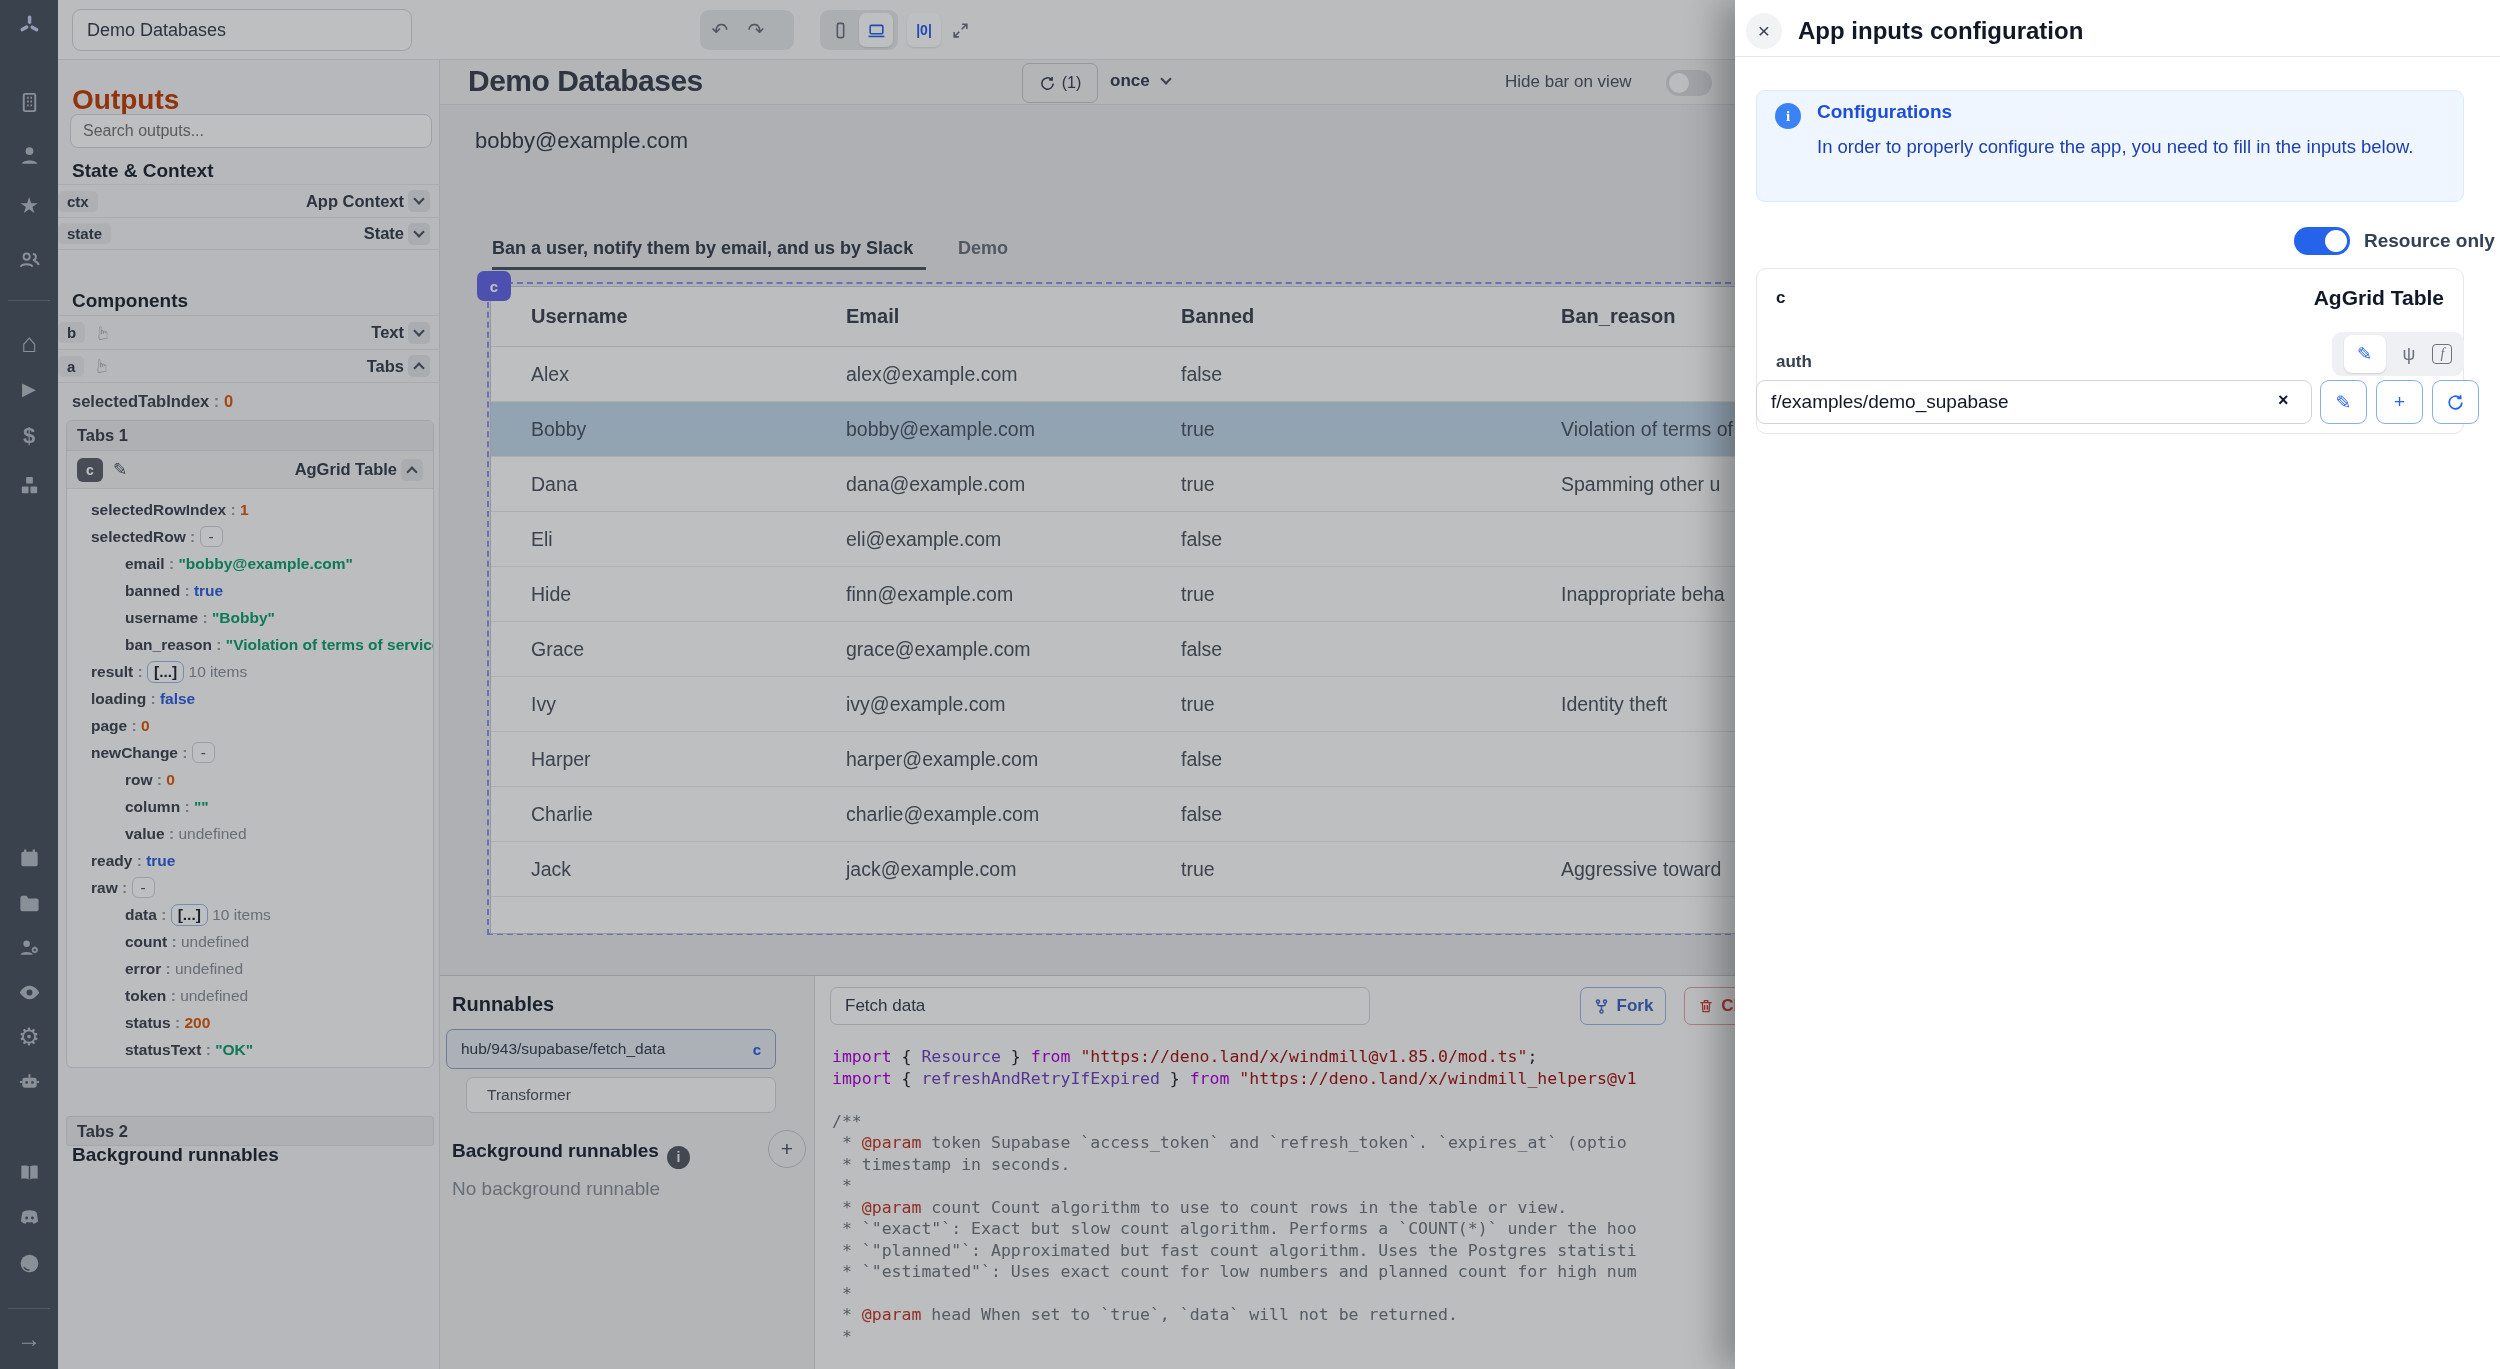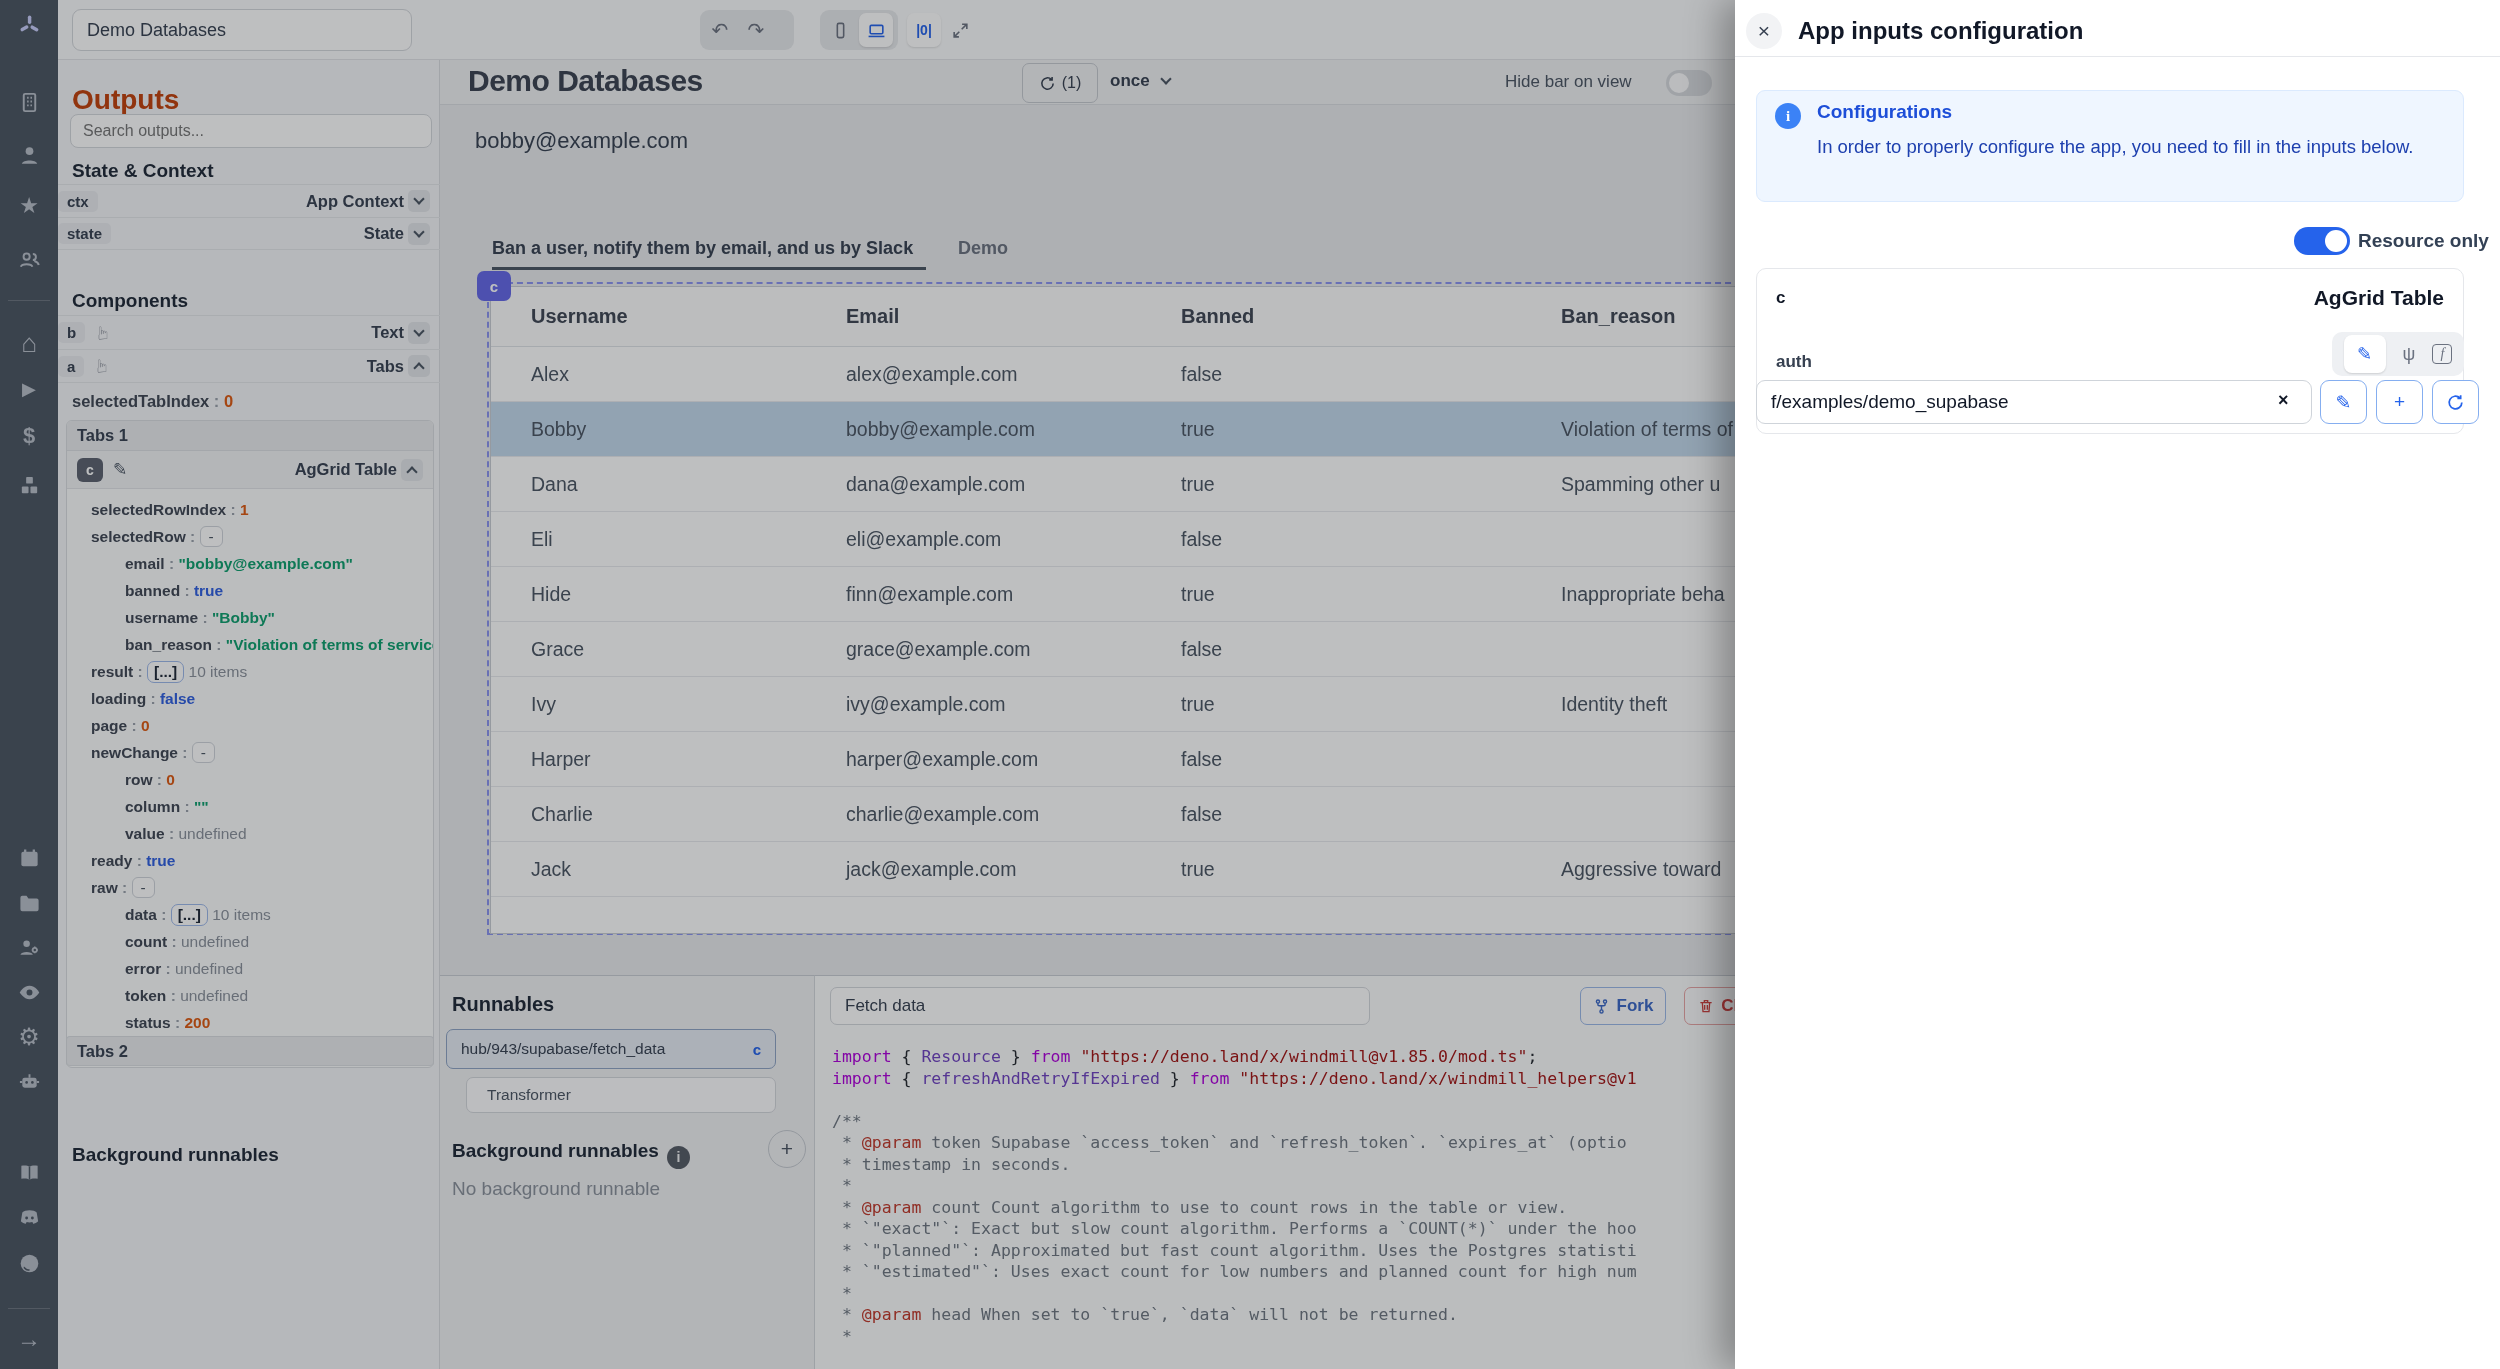--- a/index.html
+++ b/index.html
@@ -97,21 +97,21 @@
   .drawer{left:1735px;top:0;width:765px;height:1369px;background:#fff;z-index:60;box-shadow:-14px 0 34px rgba(0,0,0,.3);}
   .dclose{left:1746px;top:13px;width:36px;height:36px;border-radius:50%;background:#f2f3f5;display:flex;align-items:center;
     justify-content:center;font-size:21px;color:#374151;z-index:61;}
   .dtitle{left:1798px;top:17px;font-size:24px;font-weight:700;color:#111827;z-index:61;}
   .dhr{left:1735px;top:56px;width:765px;height:1px;background:#e5e7eb;z-index:61;}
   .infobox{left:1756px;top:90px;width:708px;height:112px;background:#eff6ff;border:1px solid #dbeafe;border-radius:9px;z-index:61;}
   .iico{left:1775px;top:103px;width:26px;height:26px;border-radius:50%;background:#3b82f6;color:#fff;display:flex;align-items:center;
     justify-content:center;font-size:15px;font-weight:700;z-index:62;font-family:"Liberation Serif",serif;}
   .itit{left:1817px;top:101px;font-size:19px;font-weight:600;color:#1d4ed8;z-index:62;}
   .ibody{left:1817px;top:136px;font-size:18.5px;color:#1e40af;z-index:62;}
-  .resrow{left:2294px;top:227px;z-index:61;display:flex;align-items:center;gap:8px;}
+  .resrow{left:2294px;top:227px;z-index:61;display:flex;align-items:center;gap:14px;}
   .bluepill{width:56px;height:28px;border-radius:999px;background:#2563eb;position:relative;}
   .bluepill .knob{position:absolute;right:3px;top:3px;width:22px;height:22px;border-radius:50%;background:#fff;}
   .reslbl{font-size:19px;font-weight:600;color:#334155;}
   .dcard{left:1756px;top:268px;width:708px;height:166px;border:1px solid #e5e7eb;border-radius:10px;z-index:61;}
   .dcid{left:1776px;top:288px;font-size:17px;font-weight:700;color:#111827;z-index:62;}
   .dctype{top:286px;left:2276px;width:168px;text-align:right;font-size:21px;font-weight:700;color:#111827;z-index:62;}
   .dfield{left:1776px;top:352px;font-size:17px;font-weight:600;color:#374151;z-index:62;}
   .iconpill{left:2332px;top:332px;width:132px;height:44px;background:#eef0f3;border-radius:10px;display:flex;align-items:center;
     justify-content:space-around;padding:3px;z-index:62;}
   .ptile{width:42px;height:38px;background:#fff;border-radius:8px;box-shadow:0 1px 2px rgba(0,0,0,.14);display:flex;align-items:center;
@@ -352,21 +352,21 @@
         <div class="jrow i0"><span class="jk">raw</span><span class="jc"> : </span><span class="jdash">-</span></div>
         <div class="jrow i1"><span class="jk">data</span><span class="jc"> : </span><span class="jarr">[...]</span><span class="jx"> 10 items</span></div>
         <div class="jrow i1"><span class="jk">count</span><span class="jc"> : </span><span class="jv-und">undefined</span></div>
         <div class="jrow i1"><span class="jk">error</span><span class="jc"> : </span><span class="jv-und">undefined</span></div>
         <div class="jrow i1"><span class="jk">token</span><span class="jc"> : </span><span class="jv-und">undefined</span></div>
         <div class="jrow i1"><span class="jk">status</span><span class="jc"> : </span><span class="jv-num">200</span></div>
         <div class="jrow i1"><span class="jk">statusText</span><span class="jc"> : </span><span class="jv-str">"OK"</span></div>
       </div>
   </div>
 
-  <div class="abs box1 boxhead" style="top:1036px;height:30px;border-radius:4px;">
+  <div class="abs box1 boxhead" style="top:1116px;height:30px;border-radius:4px;">
     <span>Tabs 2</span>
   </div>
   <div class="abs h-med" style="left:72px;top:1144px;">Background runnables</div>
 
   <div class="abs cheader"></div>
   <div class="abs c-h1" style="left:468px;top:64px;">Demo Databases</div>
   <div class="abs refresh-btn">
     <svg viewBox="0 0 24 24" width="17" height="17" fill="none" stroke="currentColor" stroke-width="2.2">
         <path d="M20 12a8 8 0 1 1-2.4-5.7M18.5 2.8v4.1h-4.1"></path>
       </svg>

